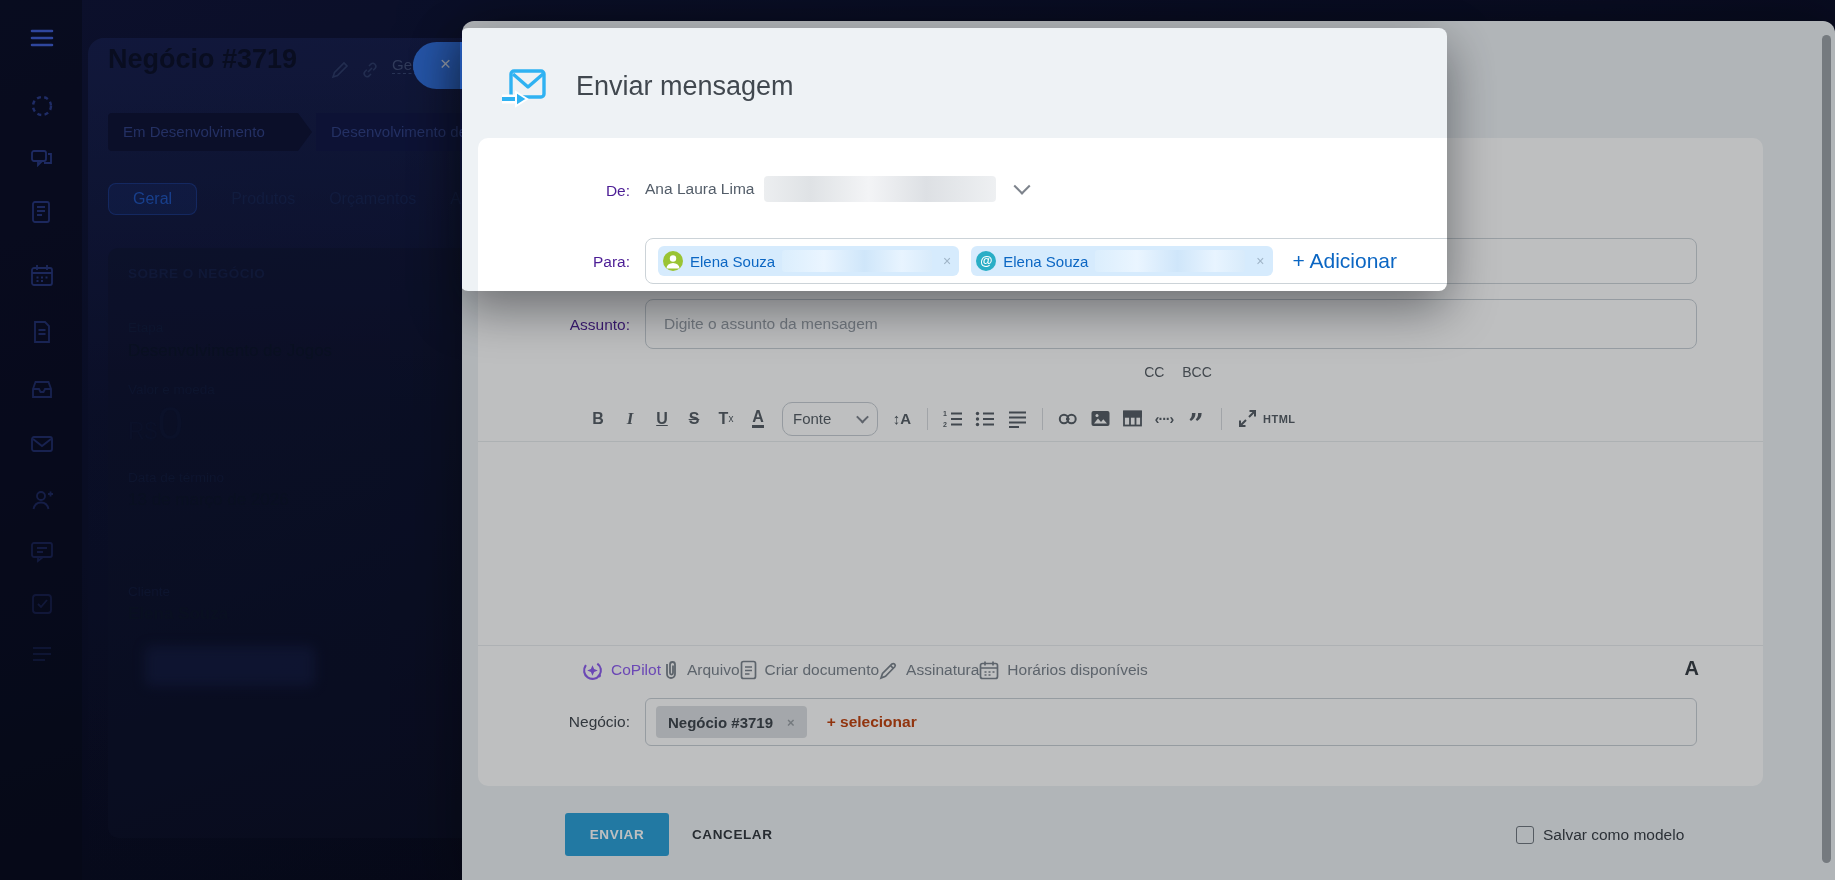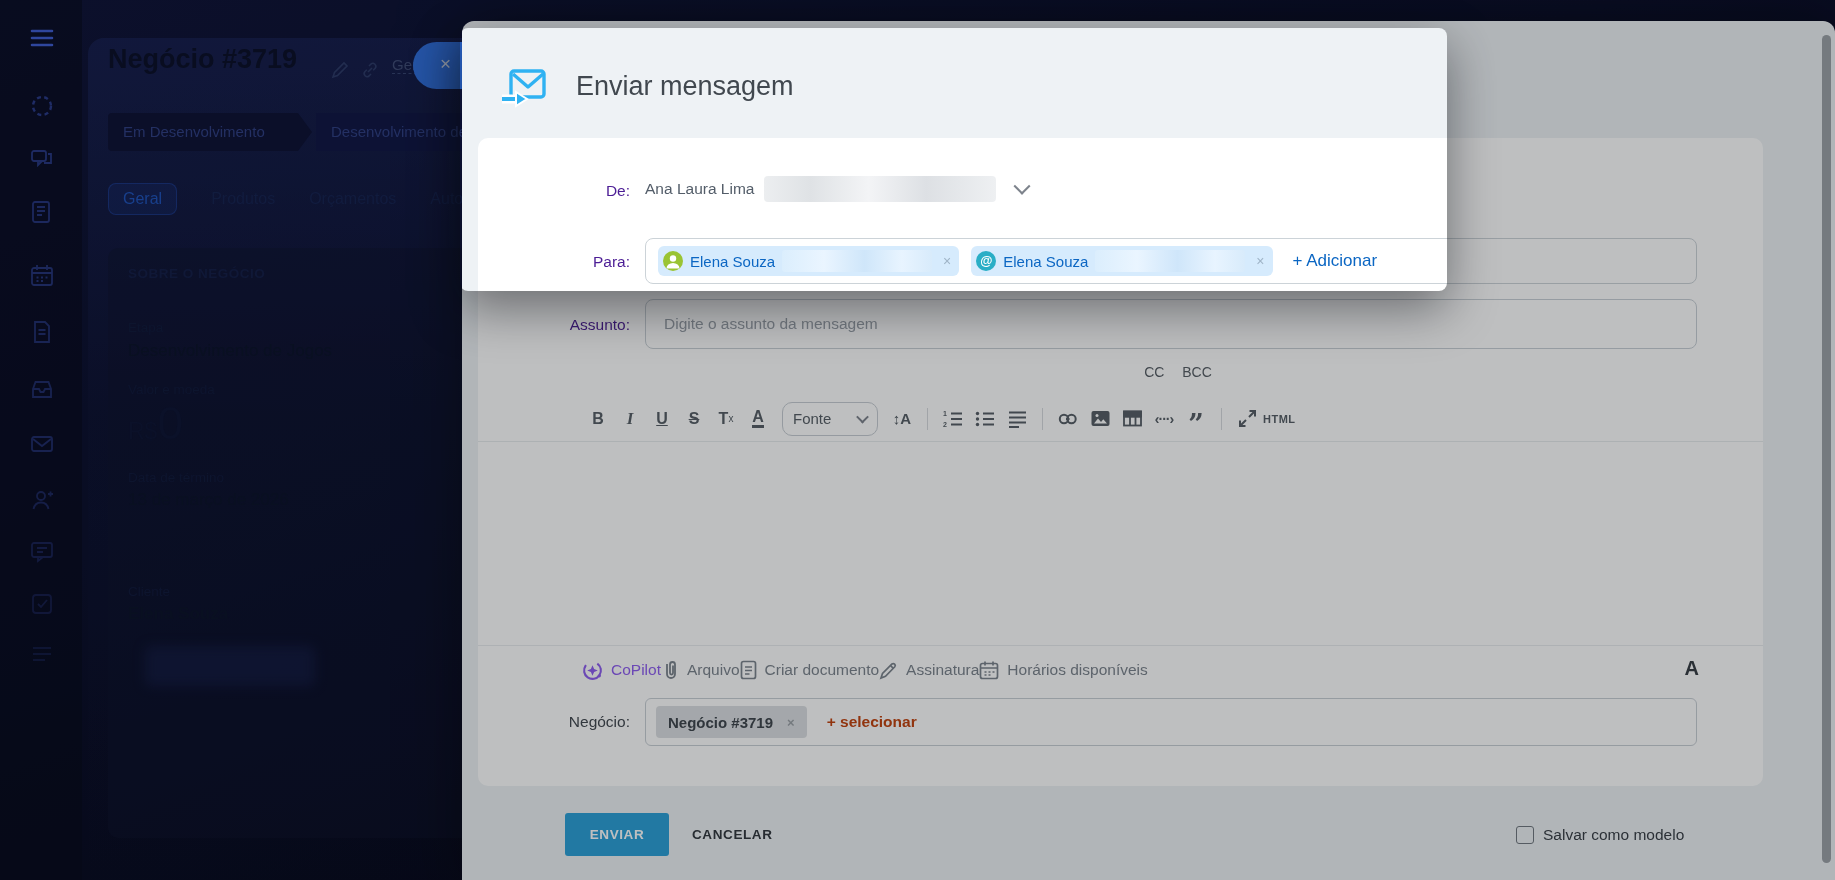--- a/index.html
+++ b/index.html
@@ -15,21 +15,21 @@
   .crm-title-ic{position:absolute;top:60px;width:20px;height:20px;cursor:pointer;}
   .crm-ger{position:absolute;left:392px;top:56px;font-size:15px;color:#3e4a74;border-bottom:1px dashed #33406e;cursor:pointer;}
   .stage{position:absolute;top:113px;height:38px;line-height:38px;font-size:15px;color:#2c3c80;
     background:#0a0e31;padding:0 24px 0 15px;box-sizing:border-box;cursor:pointer;}
   .stage1{left:108px;width:204px;border-radius:4px 0 0 4px;
     clip-path:polygon(0 0,calc(100% - 14px) 0,100% 50%,calc(100% - 14px) 100%,0 100%);}
   .stage2{left:316px;width:154px;background:#0d1341;overflow:hidden;white-space:nowrap;}
   .crm-tabs{position:absolute;left:108px;top:183px;display:flex;align-items:center;gap:34px;font-size:16px;color:#13204e;}
   .crm-tab{cursor:pointer;white-space:nowrap;}
   .crm-tab.active{color:#1c50b8;background:rgba(28,60,150,.22);border:1px solid rgba(28,70,170,.5);
-    border-radius:8px;padding:6px 14px;}
+    border-radius:8px;padding:6px 24px;}
   .about-card{position:absolute;left:108px;top:248px;width:560px;height:590px;border-radius:10px;
     background:rgba(10,15,42,.45);}
   .about-head{position:absolute;left:20px;top:18px;font-size:13.5px;font-weight:bold;letter-spacing:.5px;color:#111b44;}
   .bg-label{position:absolute;left:20px;font-size:13.5px;color:#0d1638;}
   .bg-value{position:absolute;left:20px;font-size:17px;color:#081026;}
   .bg-money{position:absolute;left:20px;top:148px;color:#0a1130;}
   .bg-money .cur{font-size:23px;}
   .bg-money .amt{font-size:46px;font-weight:300;}
   .bg-blur{position:absolute;left:37px;top:398px;width:170px;height:40px;border-radius:6px;
     background:rgba(20,30,75,.55);filter:blur(6px);}
@@ -63,21 +63,21 @@
     border-radius:8px;box-sizing:border-box;display:flex;align-items:center;padding:0 12px;gap:12px;}
   .chip{display:flex;align-items:center;height:30px;background:#d6ebfd;border-radius:6px;
     padding:0 8px 0 5px;gap:7px;cursor:pointer;}
   .avatar{width:20px;height:20px;border-radius:50%;overflow:hidden;display:flex;align-items:center;justify-content:center;}
   .avatar.green{background:#9ac433;}
   .avatar.teal{background:#29aec6;color:#fff;font-size:12.5px;font-weight:bold;}
   .chip-name{font-size:15px;color:#0b66c3;}
   .blur-blue{width:150px;height:22px;border-radius:3px;
     background:linear-gradient(90deg,#dbeefd,#eaf5ff 28%,#cfe6fa 55%,#e8f4ff 80%,#d8ebfb);}
   .chip-x{color:#9fb4c7;font-size:14px;margin-left:4px;cursor:pointer;}
-  .add-link{font-size:17px;color:#0b66c3;margin-left:8px;cursor:pointer;white-space:nowrap;}
+  .add-link{font-size:21px;color:#0b66c3;margin-left:8px;cursor:pointer;white-space:nowrap;}
   .subj-input{position:absolute;left:167px;top:161px;width:1052px;height:50px;border:1px solid #c9d0d6;
     border-radius:8px;box-sizing:border-box;padding:0 18px;font-size:15.5px;color:#333;outline:none;
     font-family:"Liberation Sans",sans-serif;background:#fff;}
   .subj-input::placeholder{color:#9aa1a9;}
   .ccbcc{position:absolute;left:167px;top:226px;width:1052px;text-align:center;font-size:14px;color:#555c63;}
   .ccbcc span{margin-left:14px;cursor:pointer;}
   
   .toolbar{position:absolute;left:0;top:258px;width:1285px;height:46px;border-bottom:1px solid #e8ecee;
     display:flex;align-items:center;padding-left:104px;box-sizing:border-box;color:#555d64;}
   .tb{min-width:32px;height:34px;display:flex;align-items:center;justify-content:center;cursor:pointer;

